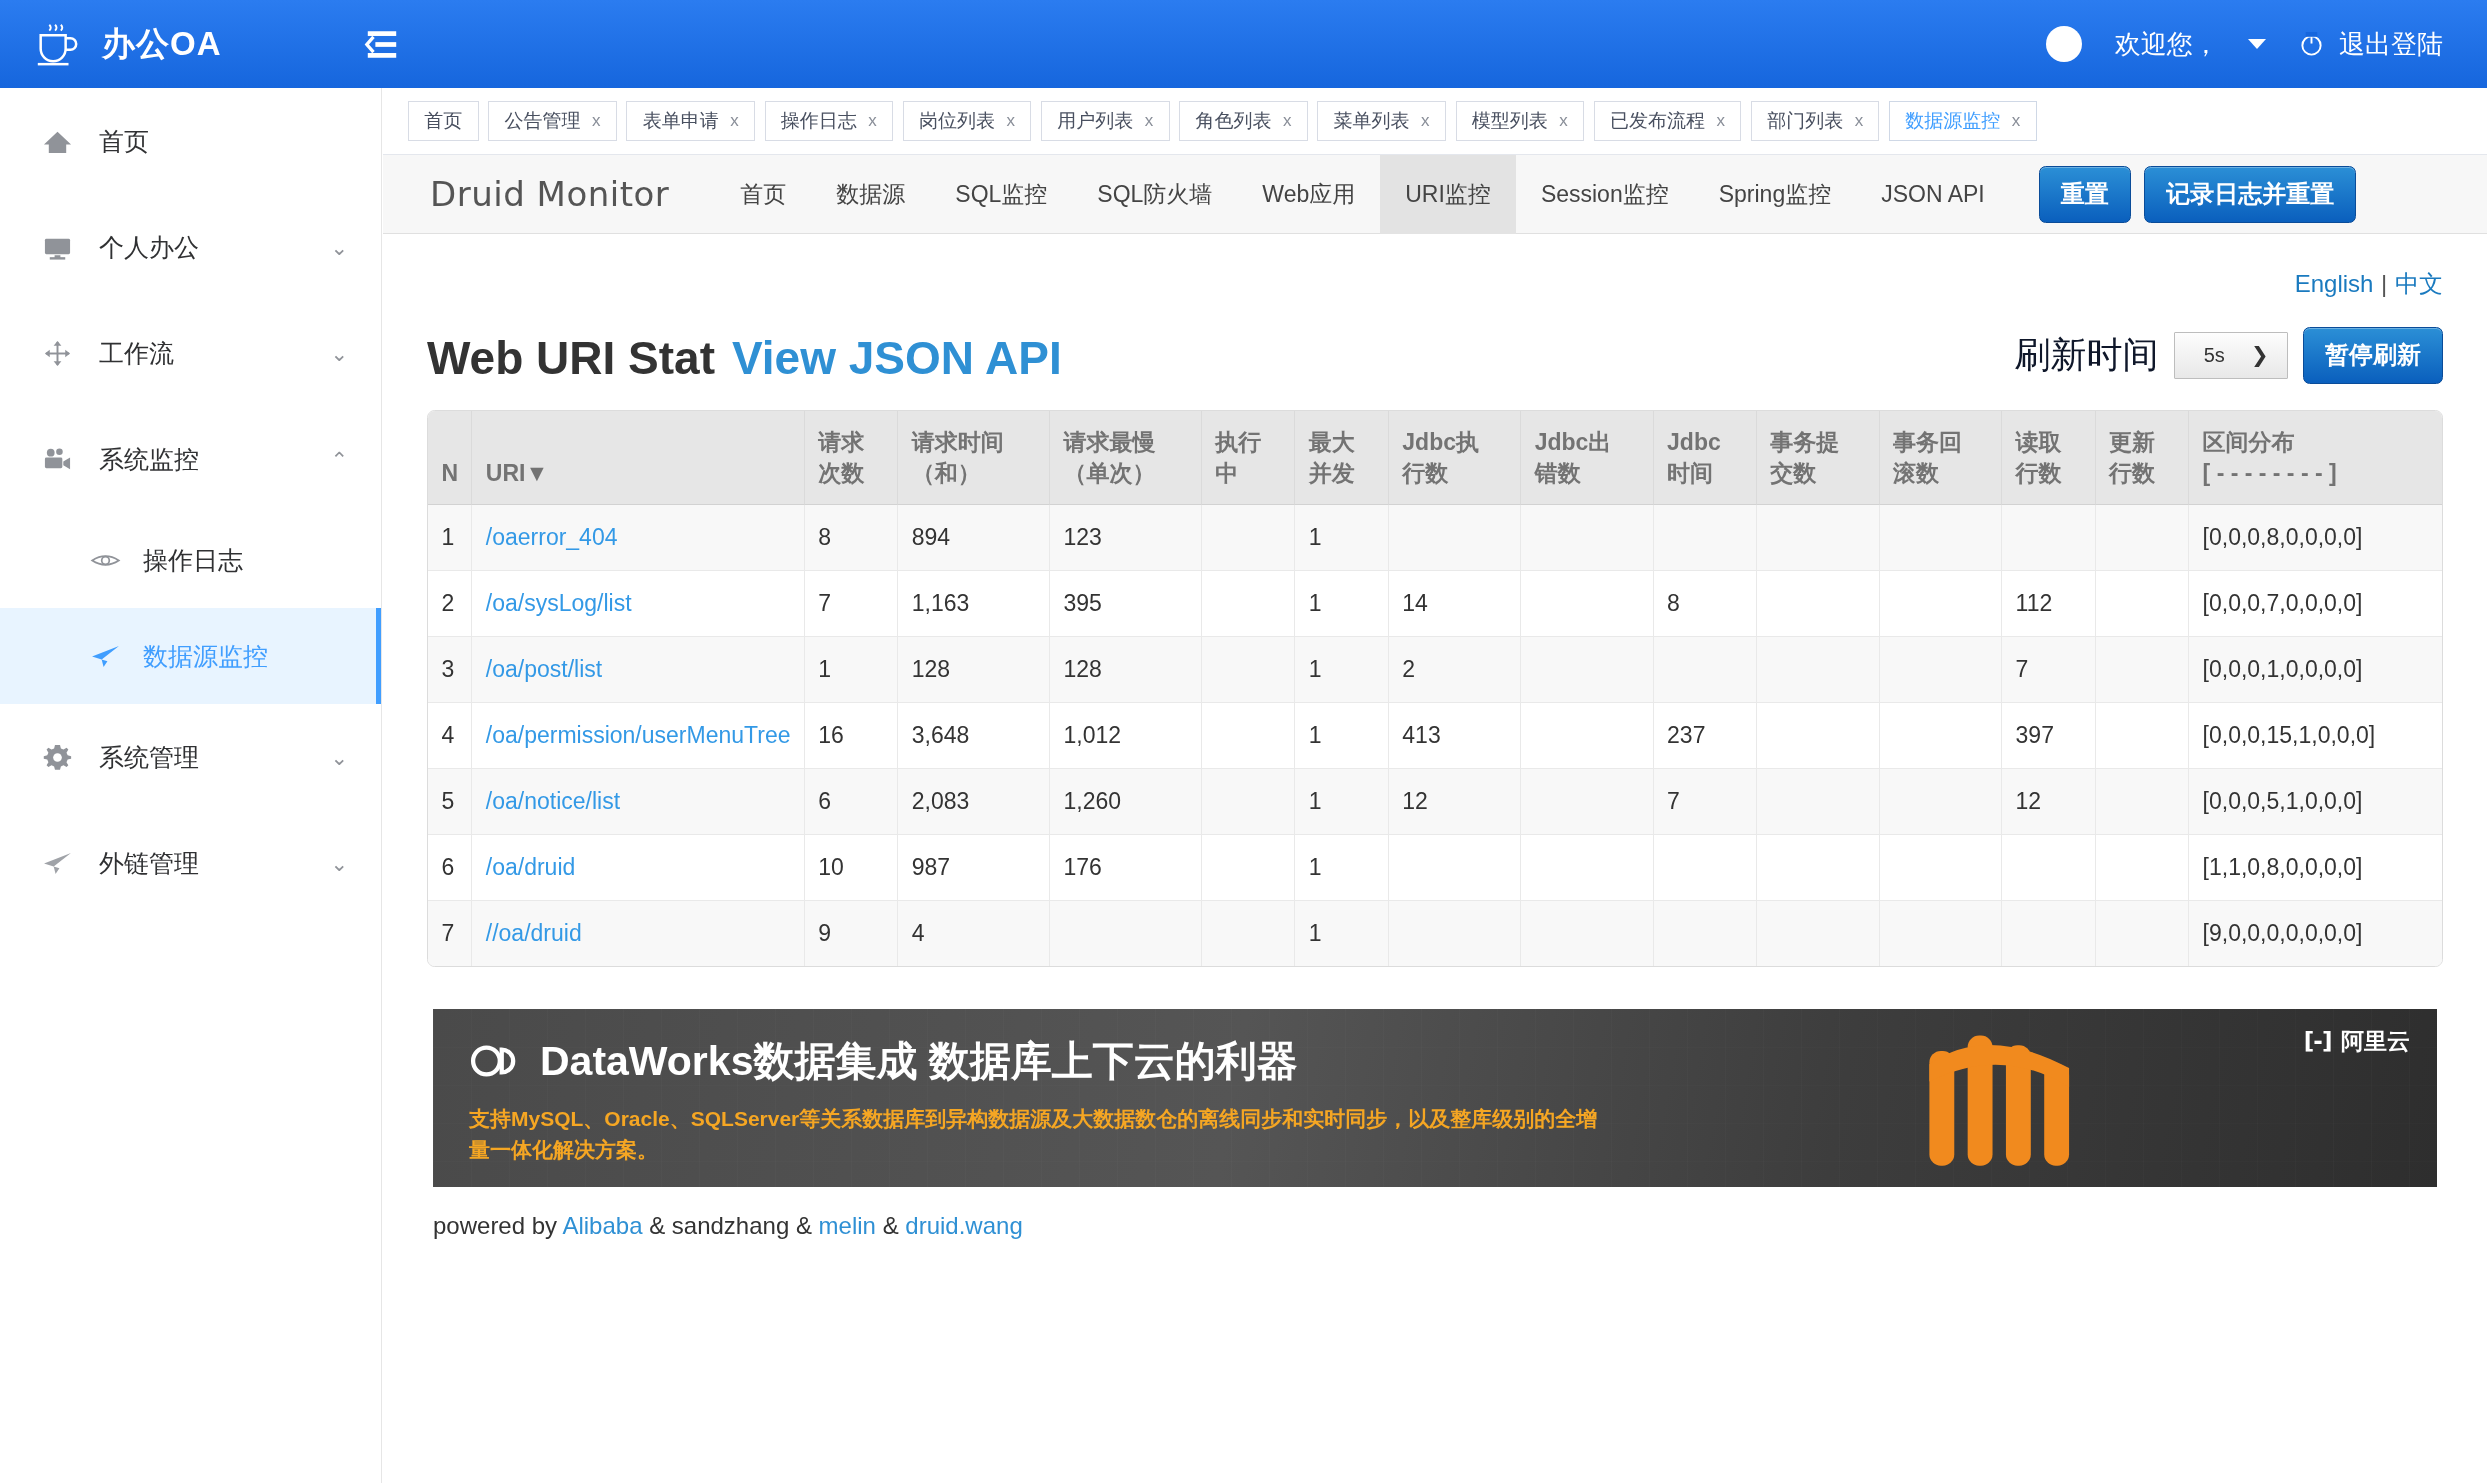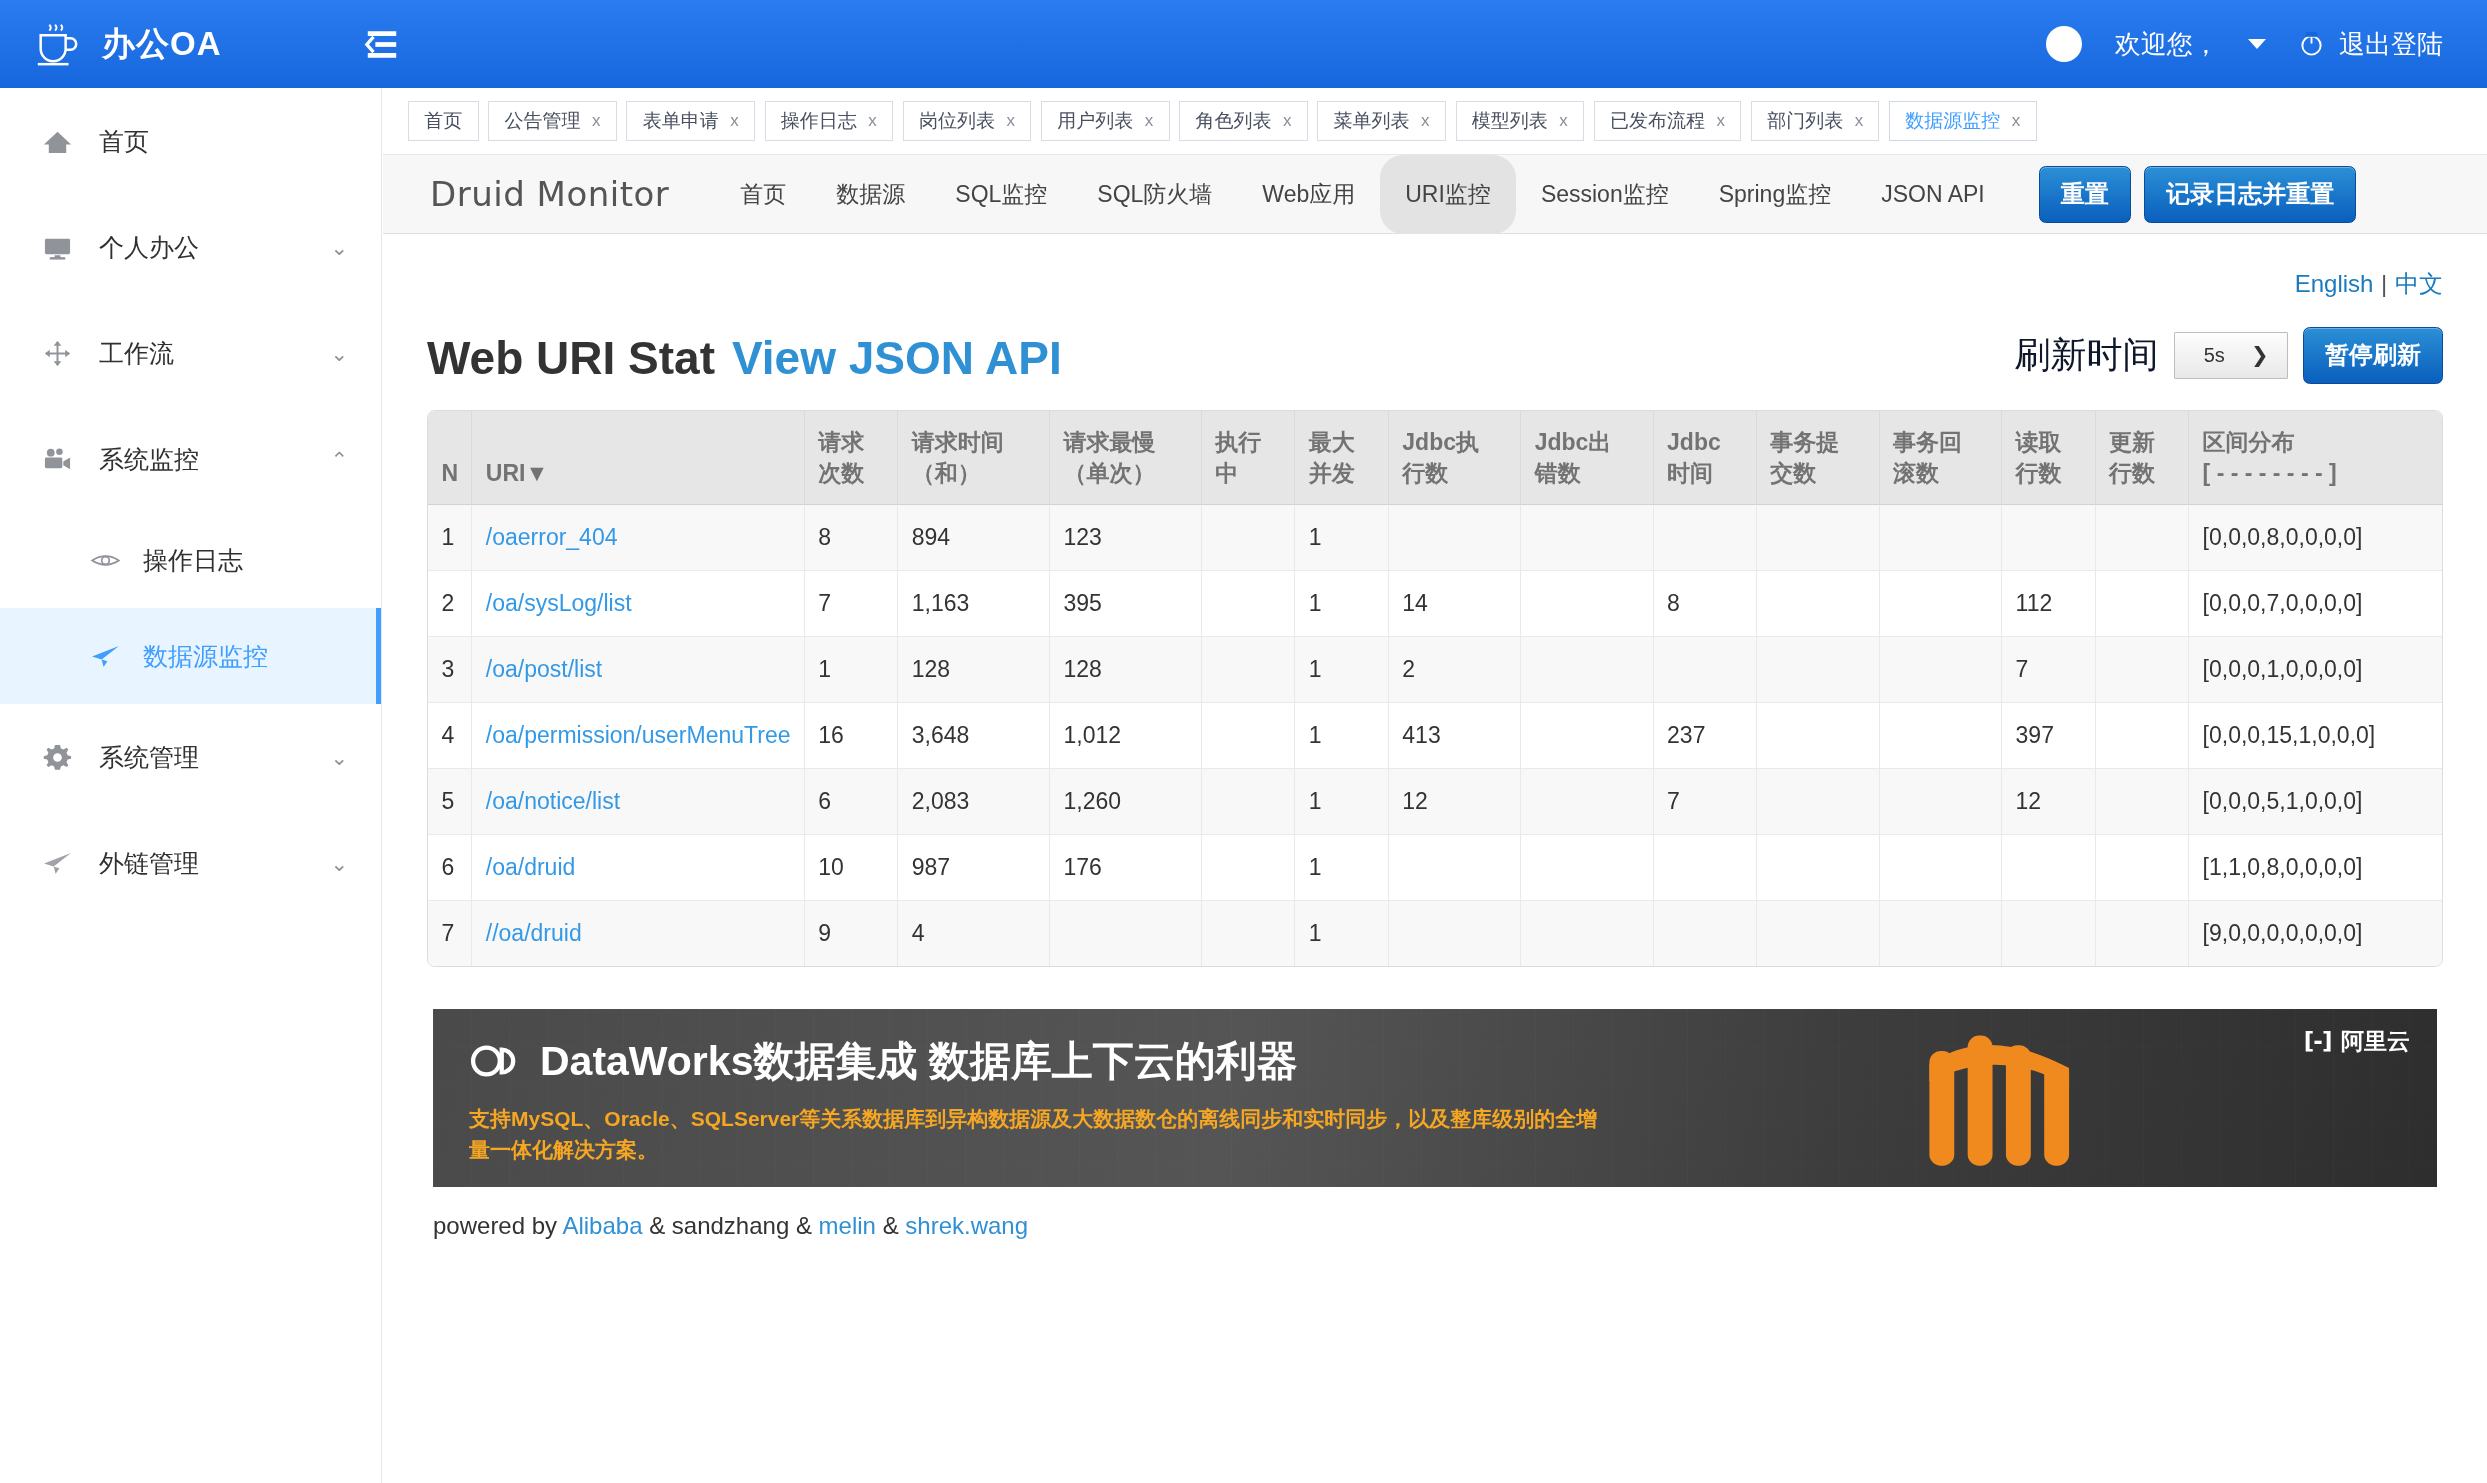--- a/index.html
+++ b/index.html
@@ -76,21 +76,21 @@
   .druid-nav {
     height: 79px; background: #f7f7f7;
     border-bottom: 1px solid #e0e0e0;
     display: flex; align-items: center; padding-left: 47px;
   }
   .druid-logo { font-size: 34px; color: #555; font-weight: 400; letter-spacing: 0.5px; margin-right: 46px; font-family: "DejaVu Sans", sans-serif; }
   .druid-link {
     font-size: 23px; color: #444; padding: 0 25px; height: 79px;
     display: flex; align-items: center; cursor: pointer; white-space: nowrap;
   }
-  .druid-link.active { background: #e3e3e3; border-radius: 23px; }
+  .druid-link.active { background: #e3e3e3; }
   .druid-btns { margin-left: 29px; display: flex; gap: 13.4px; }
   .blue-btn {
     background: linear-gradient(180deg, #2b8fd6 0%, #0a5fbd 100%);
     border: 1px solid #0a4c99; border-radius: 6.7px;
     color: #fff; font-size: 24px; font-weight: 700;
     padding: 11.5px 21px; cursor: pointer; white-space: nowrap;
     box-shadow: inset 0 1px 0 rgba(255,255,255,.3);
   }
 
   
@@ -567,17 +567,17 @@
             </div>
             <div class="banner-sub">支持MySQL、Oracle、SQLServer等关系数据库到异构数据源及大数据数仓的离线同步和实时同步，以及整库级别的全增量一体化解决方案。</div>
           </div>
           <div class="ali-logo">
             <span class="ali-bracket">[-]</span>
             <span>阿里云</span>
           </div>
         </div>
       </div>
 
-      <div class="powered" id="powered"><span>powered by </span><a>Alibaba</a><span> &amp; </span><span>sandzhang</span><span> &amp; </span><a>melin</a><span> &amp; </span><a>shrek.wang</a></div>
+      <div class="powered" id="powered"><span>powered by </span><a>Alibaba</a><span> &amp; </span><span>sandzhang</span><span> &amp; </span><a>melin</a><span> &amp; </span><a>druid.wang</a></div>
     </div>
   </div>
 </div>
 
 
 </body></html>

